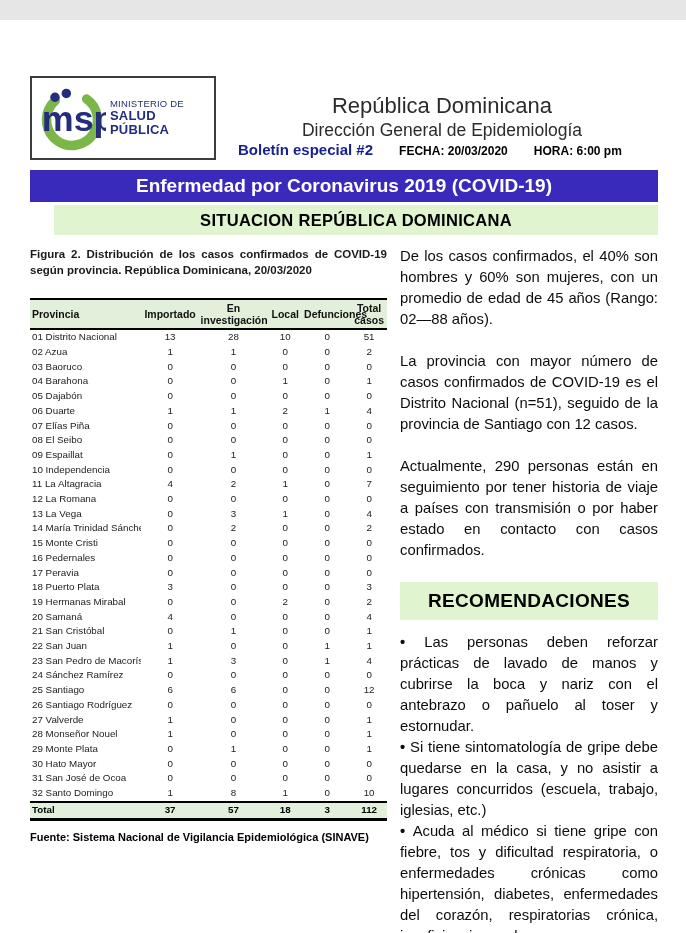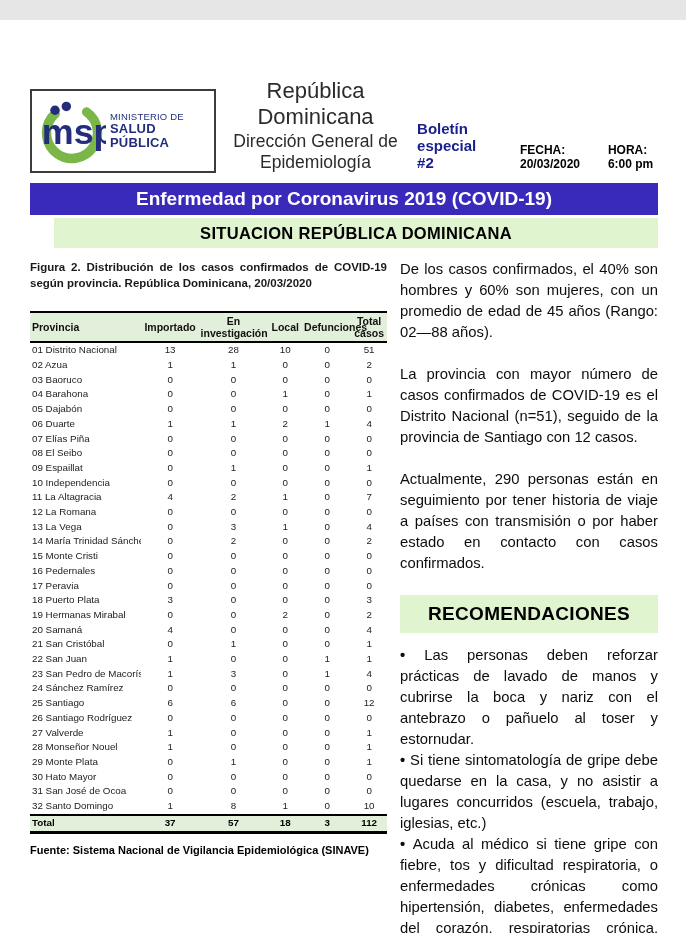--- a/index.html
+++ b/index.html
@@ -9,21 +9,21 @@
   .content { padding:56px 28px 0 30px; }
 
   
   .header-row { display:flex; align-items:flex-end; }
   .logo-box { width:186px; height:84px; border:2px solid #3c3c3c; background:#fff;
               display:flex; align-items:center; padding:4px 6px; flex-shrink:0; }
   .logo-mark { flex-shrink:0; }
   .logo-text { margin-left:4px; color:#232d7c; line-height:1.05; }
   .logo-line1 { font-size:9.5px; letter-spacing:0.2px; }
   .logo-line2 { font-size:13px; font-weight:bold; letter-spacing:0.2px; }
-  .header-right { flex:1; display:flex; flex-direction:row; justify-content:space-between;
+  .header-right { flex:1; display:flex; flex-direction:column; justify-content:space-between;
                   padding:2px 0 0 10px; }
   .org-title { text-align:center; font-size:22px; color:#2b2b2b; }
   .org-subtitle { text-align:center; font-size:17.5px; color:#2b2b2b; margin-top:1px; }
   .bulletin-row { display:flex; align-items:flex-end; padding-bottom:2px; }
   .bulletin { font-size:15px; font-weight:bold; color:#181f8f; margin-left:12px; }
   .fecha, .hora { font-size:12px; font-weight:bold; color:#000; margin-left:26px; }
 
   
   .banner-purple { margin-top:10px; height:32px; background:#3a2abb; color:#fff;
                    font-size:19px; font-weight:bold; display:flex; align-items:center;

